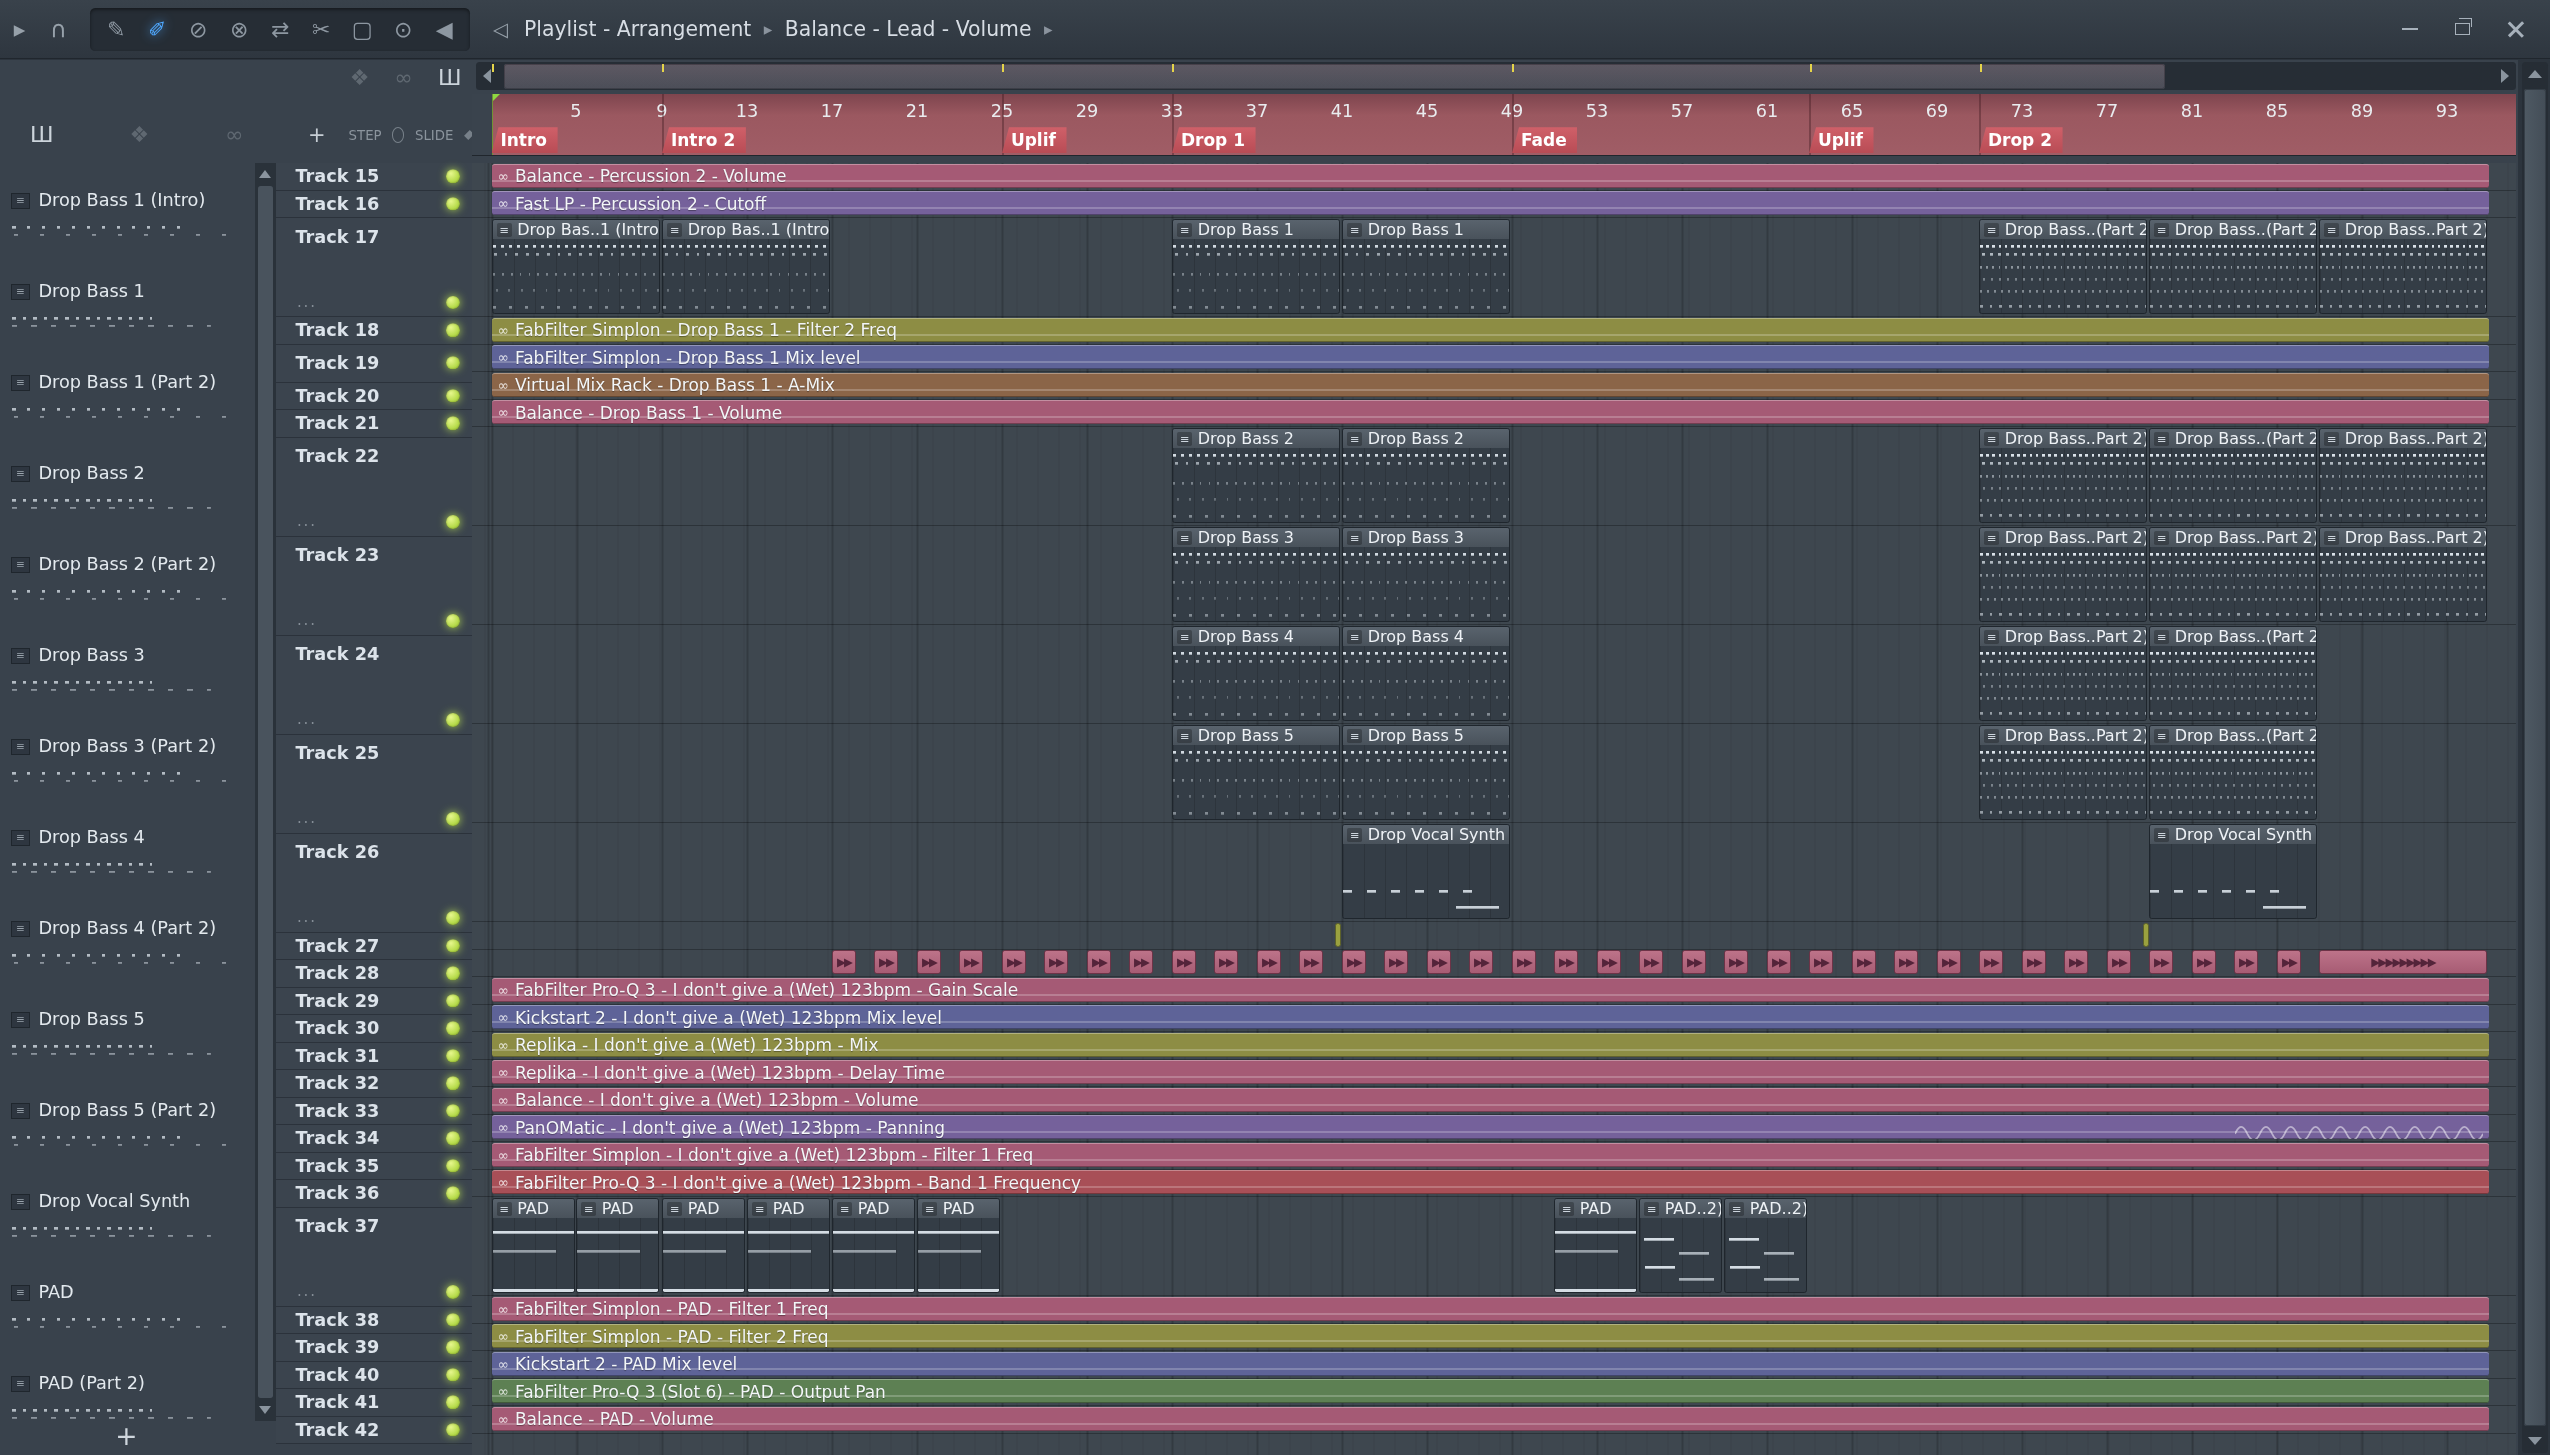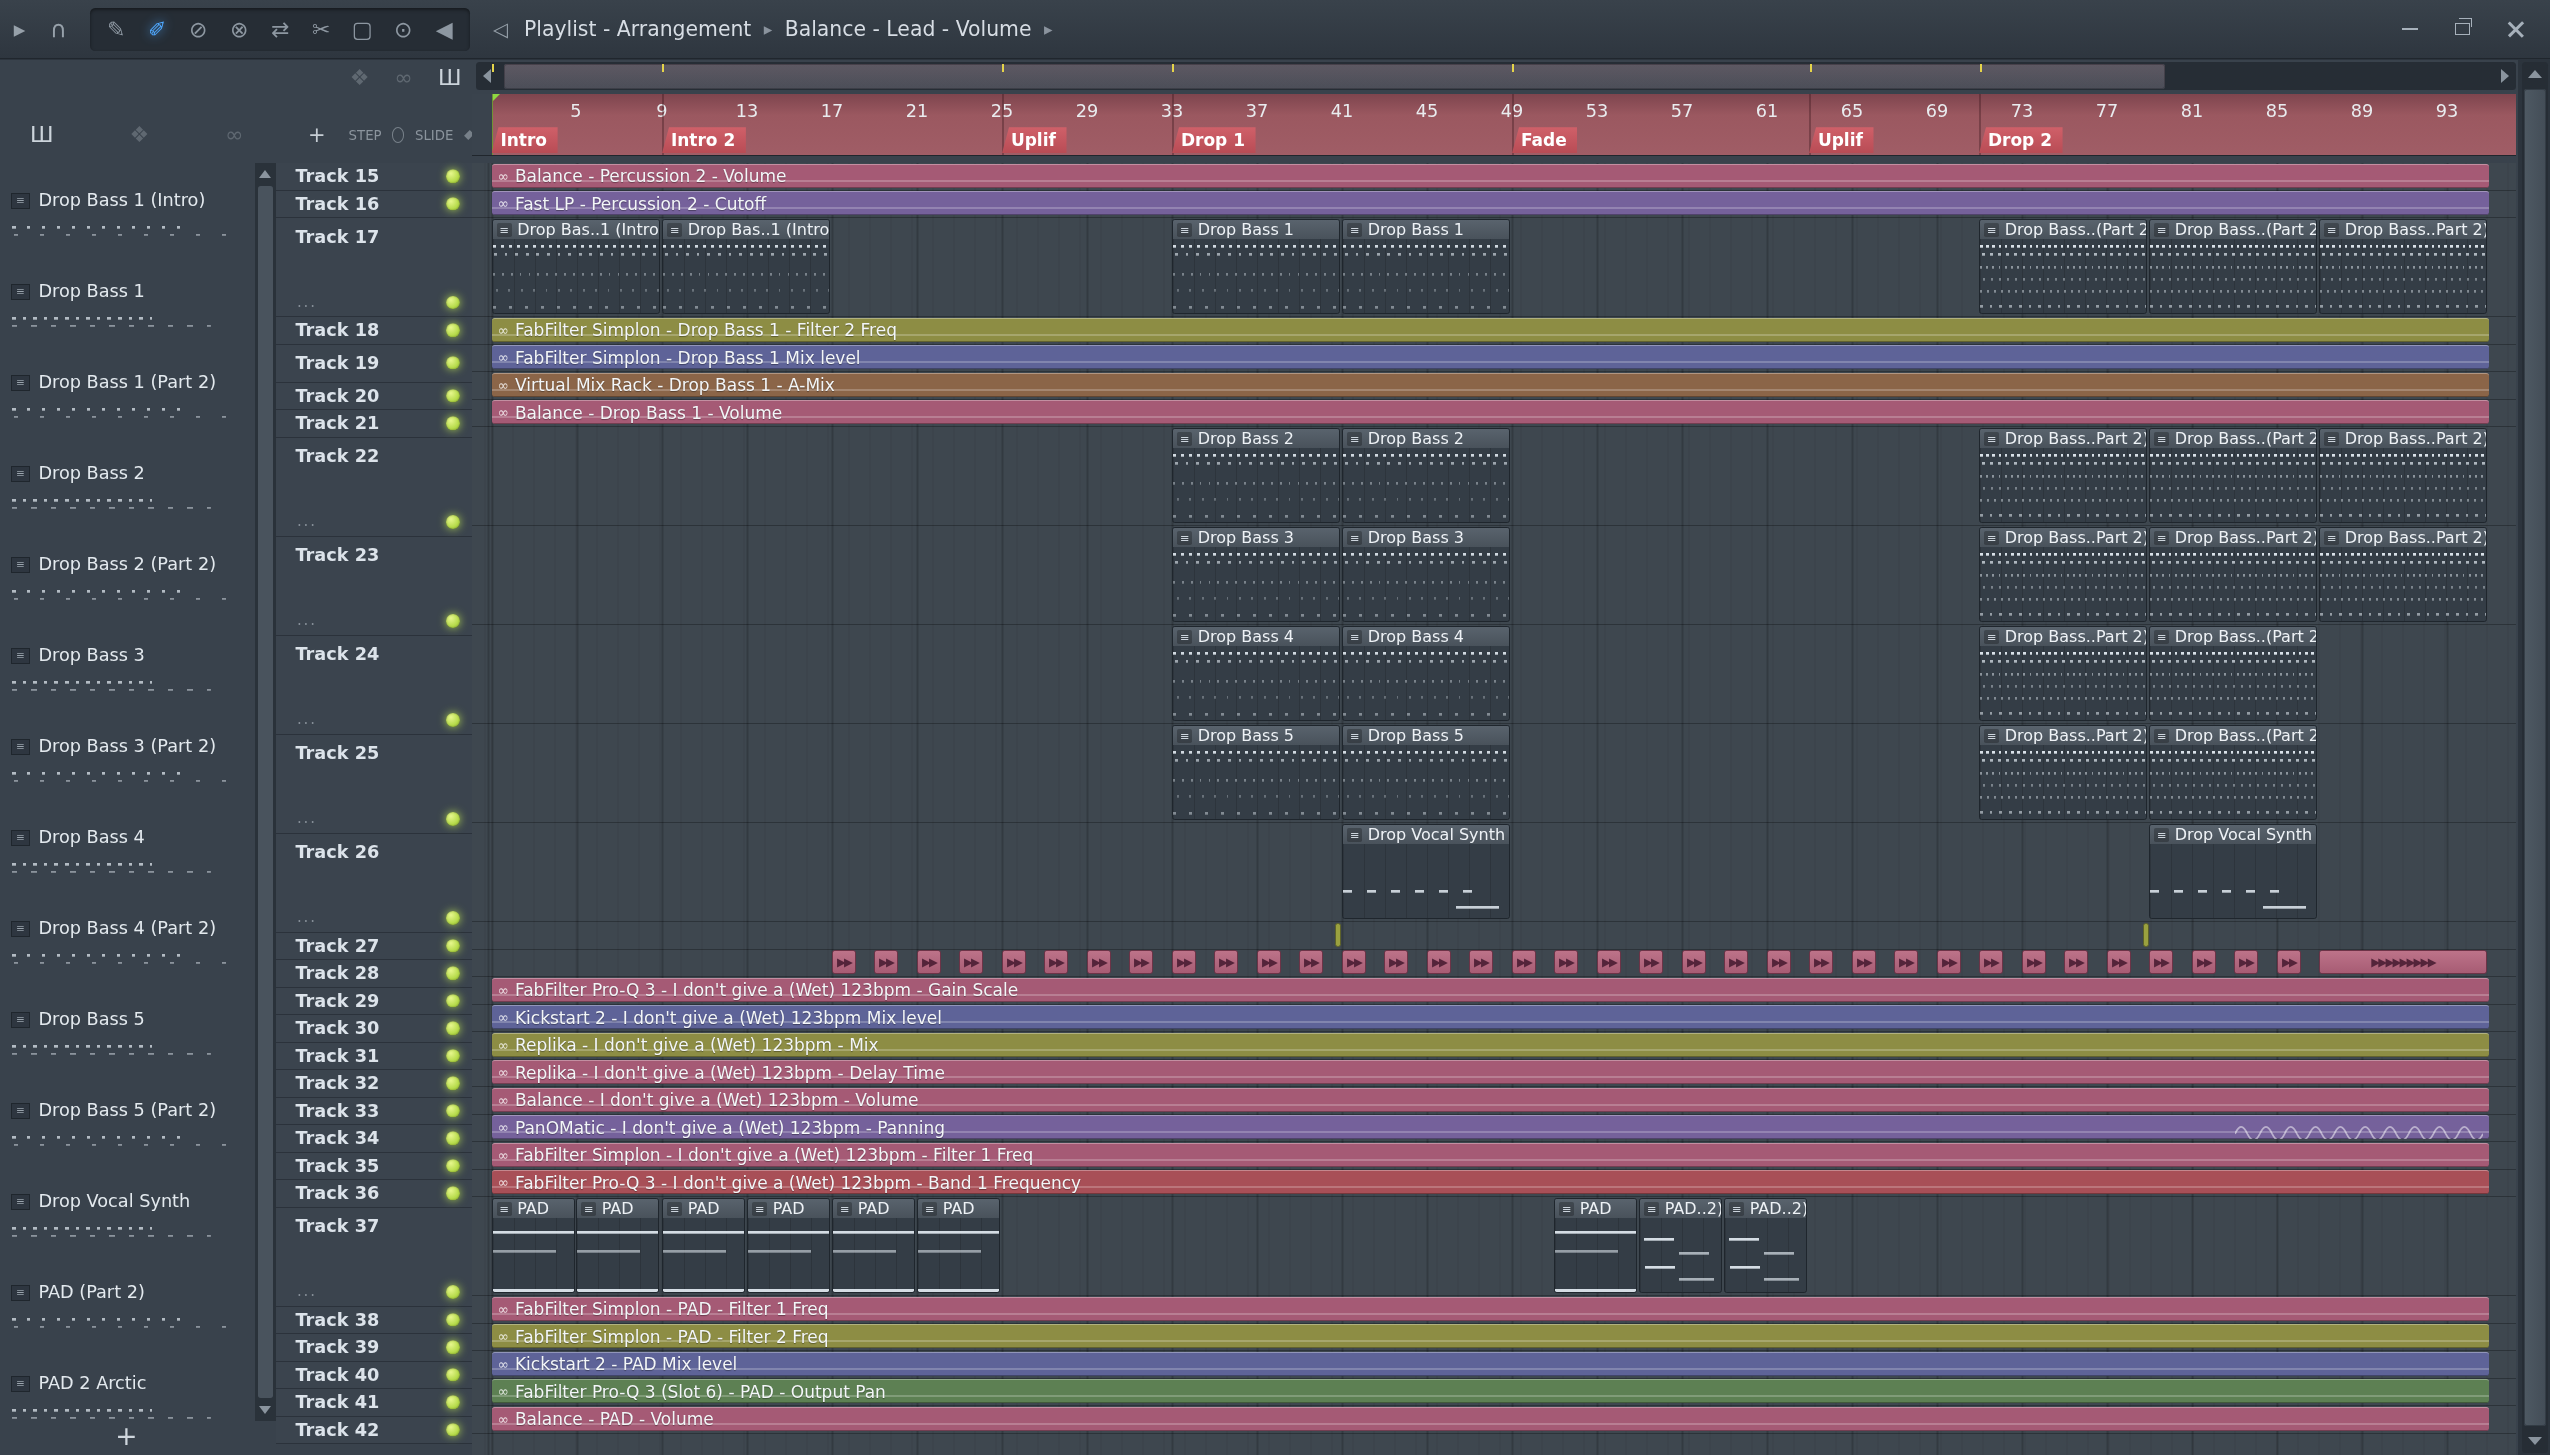--- a/index.html
+++ b/index.html
@@ -190,20 +190,21 @@
         <div class="pk-item"><span class="pk-icon">≡</span><span class="pk-label">Drop Bass 1 (Part 2)</span><div class="pk-dots"></div></div>
         <div class="pk-item"><span class="pk-icon">≡</span><span class="pk-label">Drop Bass 2</span><div class="pk-dots"></div></div>
         <div class="pk-item"><span class="pk-icon">≡</span><span class="pk-label">Drop Bass 2 (Part 2)</span><div class="pk-dots"></div></div>
         <div class="pk-item"><span class="pk-icon">≡</span><span class="pk-label">Drop Bass 3</span><div class="pk-dots"></div></div>
         <div class="pk-item"><span class="pk-icon">≡</span><span class="pk-label">Drop Bass 3 (Part 2)</span><div class="pk-dots"></div></div>
         <div class="pk-item"><span class="pk-icon">≡</span><span class="pk-label">Drop Bass 4</span><div class="pk-dots"></div></div>
         <div class="pk-item"><span class="pk-icon">≡</span><span class="pk-label">Drop Bass 4 (Part 2)</span><div class="pk-dots"></div></div>
         <div class="pk-item"><span class="pk-icon">≡</span><span class="pk-label">Drop Bass 5</span><div class="pk-dots"></div></div>
         <div class="pk-item"><span class="pk-icon">≡</span><span class="pk-label">Drop Bass 5 (Part 2)</span><div class="pk-dots"></div></div>
         <div class="pk-item"><span class="pk-icon">≡</span><span class="pk-label">Drop Vocal Synth</span><div class="pk-dots"></div></div>
+        <div class="pk-item"><span class="pk-icon">≡</span><span class="pk-label">PAD</span><div class="pk-dots"></div></div>
         <div class="pk-item"><span class="pk-icon">≡</span><span class="pk-label">PAD (Part 2)</span><div class="pk-dots"></div></div>
         <div class="pk-item"><span class="pk-icon">≡</span><span class="pk-label">PAD 2 Arctic</span><div class="pk-dots"></div></div>
         <div class="pk-item"><span class="pk-icon">≡</span><span class="pk-label">PAD 2 Arctic  (Part 2)</span><div class="pk-dots"></div></div>
         <div class="pk-item"><span class="pk-icon">≡</span><span class="pk-label">Lead</span><div class="pk-dots"></div></div>
         <div class="pk-item"><span class="pk-icon">≡</span><span class="pk-label">Lead #2</span><div class="pk-dots"></div></div>
         <div class="pk-item"><span class="pk-icon">≡</span><span class="pk-label">Lead 2</span><div class="pk-dots"></div></div>
       </div>
     <div id="pk-scroll">
       <span class="pk-sarrow pk-up"></span>
       <span class="pk-handle"></span>

